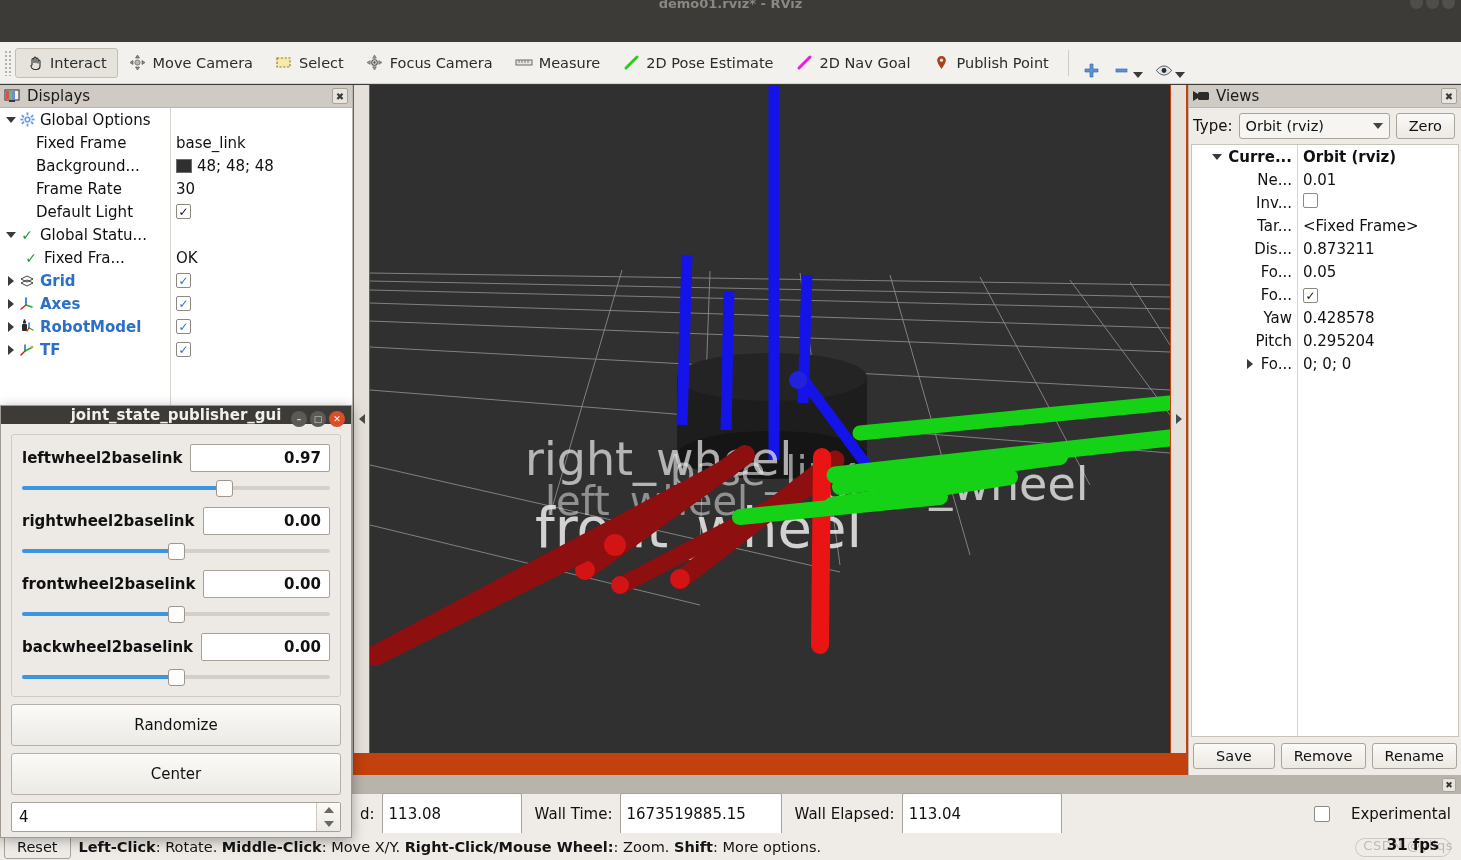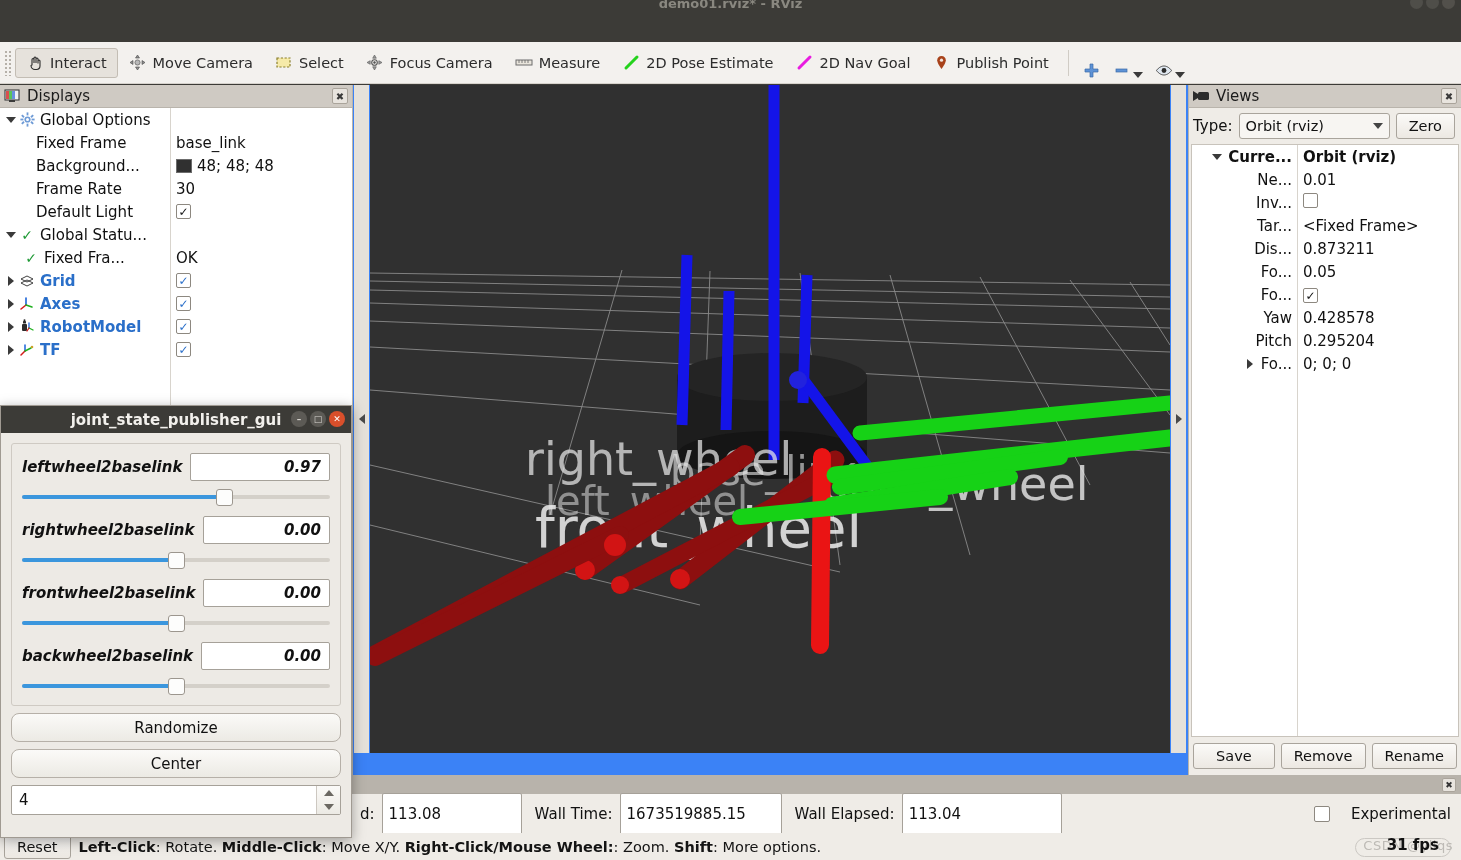--- a/index.html
+++ b/index.html
@@ -56,21 +56,21 @@
     border:1px solid transparent; border-radius:3px; cursor:default;
     white-space:nowrap;
   }
   .tb-btn.active { background:#e6e2dc; border-color:#c3bdb4; }
   .tb-sep { width:1px; height:26px; background:#d0ccc5; margin:0 8px; }
   .tb-ico { width:18px; height:18px; display:inline-flex; align-items:center; justify-content:center; }
   .tb-icon-btn { display:flex; align-items:flex-end; padding:0 6px; height:34px; cursor:default; }
   .drop-caret { width:0;height:0;border-left:5px solid transparent;border-right:5px solid transparent;border-top:6px solid #3a3a3a; margin-left:2px; margin-bottom:2px;}
 
   
-  .main { position:absolute; left:0; top:85px; width:1381px; height:690px; background:#3b82f6; }
+  .main { position:absolute; left:0; top:85px; width:1381px; height:690px; background:#c2410c; }
 
   
   .panel-displays {
     position:absolute; left:0; top:0; width:353px; height:690px;
     background:#efece7; border-right:1px solid #b9b4ac;
     display:flex; flex-direction:column;
   }
   .panel-head {
     height:23px; background:#cfcac3;
     display:flex; align-items:center; padding:0 4px;
@@ -181,39 +181,39 @@
     display:flex; align-items:center; justify-content:center; position:relative;
     font-size:15px; font-weight:bold;
   }
   .jsp-title .t { letter-spacing:0; }
   .jsp-wbtns { position:absolute; right:6px; top:5px; display:flex; gap:3px; }
   .jw { width:16px;height:16px;border-radius:50%;background:#5c5a55; display:flex;align-items:center;justify-content:center;
       font-size:9px; color:#d8d5d0;}
   .jw.cl { background:#d94f2b; color:#fff;}
   .jsp-body { flex:1; padding:10px 10px 6px 10px; display:flex; flex-direction:column; }
   .jsp-group { border:1px solid #cfcac3; border-radius:3px; padding:9px 10px 8px 10px; }
-  .joint { margin-bottom:10px;font-style:italic; }
+  .joint { margin-bottom:10px; }
   .joint:last-child { margin-bottom:2px; }
   .joint-top { display:flex; align-items:center; gap:8px; }
   .joint-name { font-size:15px; font-weight:bold; color:#111; white-space:nowrap; }
   .joint-val {
     flex:1; background:#fff; border:1px solid #a6a199; border-radius:2px; height:28px;
     display:flex; align-items:center; justify-content:flex-end; padding-right:8px;
     font-size:15px; font-weight:bold; color:#111;
   }
   .slider { margin-top:7px; position:relative; height:18px; }
   .slider .track { position:absolute; left:0; right:0; top:7px; height:4px; background:#d4d0c9; border-radius:2px; }
   .slider .fill { position:absolute; left:0; top:7px; height:4px; background:#3b96dd; border-radius:2px; }
   .slider .handle {
     position:absolute; top:1px; width:17px; height:17px; background:#fdfdfc;
     border:1px solid #9c968e; border-radius:3px;
   }
   .jsp-btn {
     margin-top:7px; background:linear-gradient(#fbfaf8,#eceae4); border:1px solid #b6b0a8;
-    border-radius:8px; height:29px; display:flex; align-items:center; justify-content:center;
+    border-radius:3px; height:42px; display:flex; align-items:center; justify-content:center;
     font-size:15px; color:#111; cursor:default;
   }
   .spin {
     margin-top:7px; background:#fff; border:1px solid #a6a199; border-radius:2px; height:30px;
     display:flex; align-items:center; padding-left:7px; font-size:15px; color:#111; position:relative;
   }
   .spin .arrows { position:absolute; right:0; top:0; bottom:0; width:24px; border-left:1px solid #cdc8c1;
      display:flex; flex-direction:column; background:linear-gradient(#fbfaf8,#eceae4);}
   .spin .ar { flex:1; display:flex; align-items:center; justify-content:center; }
   .ar-up { width:0;height:0;border-left:5px solid transparent;border-right:5px solid transparent;border-bottom:6px solid #6b6862;}

